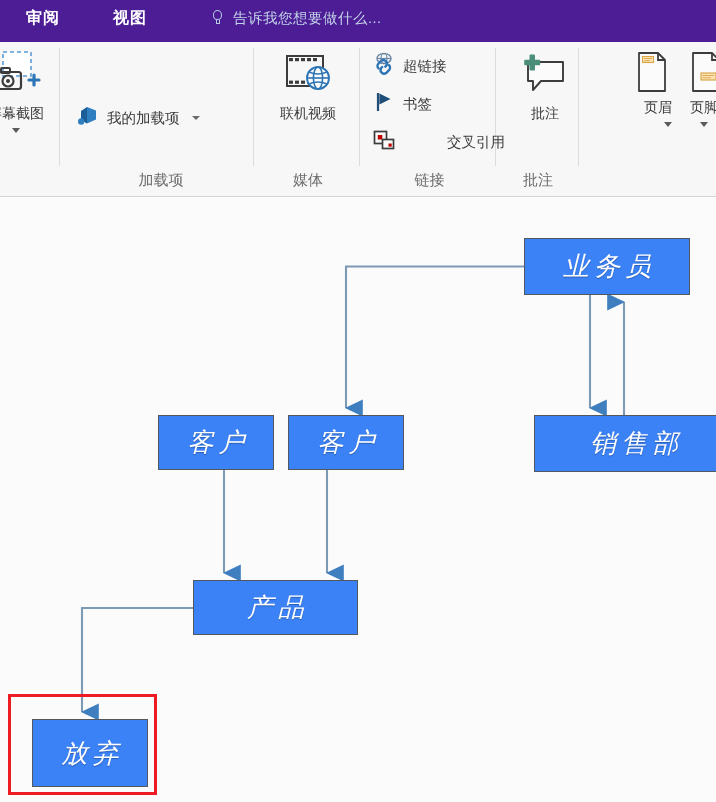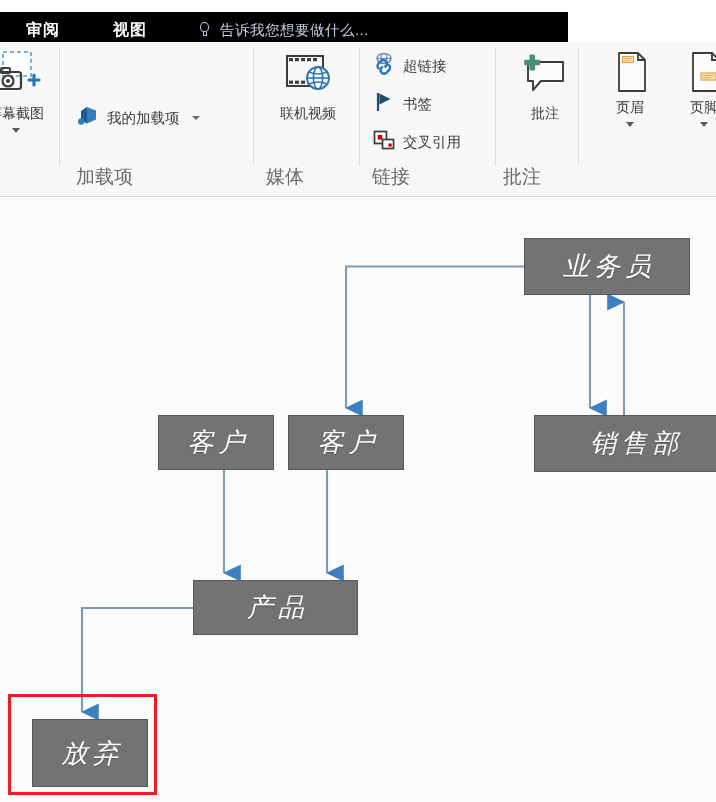--- a/index.html
+++ b/index.html
@@ -12,40 +12,39 @@
     height: 802px;
     overflow: hidden;
     font-family: "Liberation Sans", "DejaVu Sans", sans-serif;
     position: relative;
   }
 
   
   .tabbar {
     position: absolute;
     left: 0; top: 0;
-    width: 568px; height: 42px;
-    background: #000000;
+    width: 716px; height: 42px;
+    background: #4c1d95;
     overflow: hidden;
-    margin-top: 12px;
   }
   .tab {
     position: absolute;
     top: 8px;
     color: #ffffff;
     font-size: 16px;
     font-weight: bold;
     letter-spacing: 1px;
     white-space: nowrap;
   }
   .tab-review { left: 26px; }
   .tab-view   { left: 113px; }
 
   .tellme {
     position: absolute;
-    left: 198px; top: 9px;
+    left: 211px; top: 9px;
     display: flex;
     align-items: center;
     white-space: nowrap;
   }
   .bulb {
     width: 14px; height: 18px;
     margin-right: 8px;
     display: inline-block;
     position: relative;
   }
@@ -89,22 +88,23 @@
   }
   .rdiv {
     position: absolute;
     top: 6px;
     width: 1px; height: 118px;
     background: #dcdcdc;
   }
   .rgroup-label {
     position: absolute;
     bottom: 6px;
-    font-size: 19px;
+    font-size: 15px;
     color: #6b6b6b;
+    text-align: center;
     white-space: nowrap;
   }
 
   
   .bigbtn {
     position: absolute;
     display: flex;
     flex-direction: column;
     align-items: center;
     width: 84px;
@@ -150,21 +150,21 @@
     left: 0; top: 198px;
     width: 716px; height: 604px;
     background: #fbfbfb;
   }
   .canvas {
     position: absolute;
     inset: 0;
   }
   .node {
     position: absolute;
-    background: #737373;
+    background: #3b82f6;
     border: 1.6px solid #52585c;
     box-sizing: border-box;
     display: flex;
     align-items: center;
     justify-content: center;
     color: #ffffff;
     font-family: "Liberation Serif", "DejaVu Serif", serif;
     font-size: 26px;
     font-style: italic;
     letter-spacing: 5px;
@@ -281,21 +281,21 @@
   <div class="smbtn" style="left:372px; top:48px;">
     <span>
       <svg width="24" height="24" viewBox="0 0 24 24">
         <line x1="6" y1="3" x2="6" y2="21" stroke="#1f4e79" stroke-width="2.2"></line>
         <path d="M7.4 3.6 L18.5 9 L7.4 14.4 Z" fill="#1f4e79"></path>
       </svg>
     </span>
     <span class="label">书签</span>
   </div>
 
-  <div class="smbtn" style="left:372px; top:86px;">
+  <div class="smbtn" style="left:372px; top:86px;gap:44px;">
     <span>
       <svg width="24" height="24" viewBox="0 0 24 24">
         <rect x="2.5" y="3.5" width="12" height="12" fill="none" stroke="#3c3c3c" stroke-width="1.7"></rect>
         <rect x="5.8" y="7" width="4.5" height="4.5" fill="#c00000"></rect>
         <rect x="10.5" y="11.5" width="11" height="9" fill="#fbfbfb" stroke="#3c3c3c" stroke-width="1.7"></rect>
         <rect x="16.5" y="15.5" width="3.2" height="3.2" fill="#c00000"></rect>
       </svg>
     </span>
     <span class="label">交叉引用</span>
   </div>
@@ -308,21 +308,21 @@
         <g fill="#4a8d78">
           <rect x="10.5" y="2.5" width="5.5" height="16" rx="1"></rect>
           <rect x="5.2" y="7.8" width="16" height="5.5" rx="1"></rect>
         </g>
       </svg>
     </span>
     <span class="label">批注</span>
   </div>
   <div class="rgroup-label" style="left:503px; width:70px;">批注</div>
 
-  <div class="bigbtn" style="left:588px; top:8px;">
+  <div class="bigbtn" style="left:588px; top:8px;align-items:flex-end;">
     <svg width="44" height="46" viewBox="0 0 44 46">
       <path d="M11 3 H30 L37 10 V41 H11 Z" fill="#fbfbfb" stroke="#3c3c3c" stroke-width="1.8" stroke-linejoin="round"></path>
       <path d="M30 3 V10 H37" fill="none" stroke="#3c3c3c" stroke-width="1.8"></path>
       <rect x="14.5" y="6.5" width="11" height="6" fill="#fbe2b7" stroke="#d9a441" stroke-width="1.1"></rect>
       <g stroke="#d9a441" stroke-width="1" opacity="0.85">
         <line x1="16" y1="8.5" x2="24" y2="8.5"></line>
             <line x1="16" y1="10.7" x2="22" y2="10.7"></line>
       </g>
     </svg>
     <span class="label">页眉</span>

